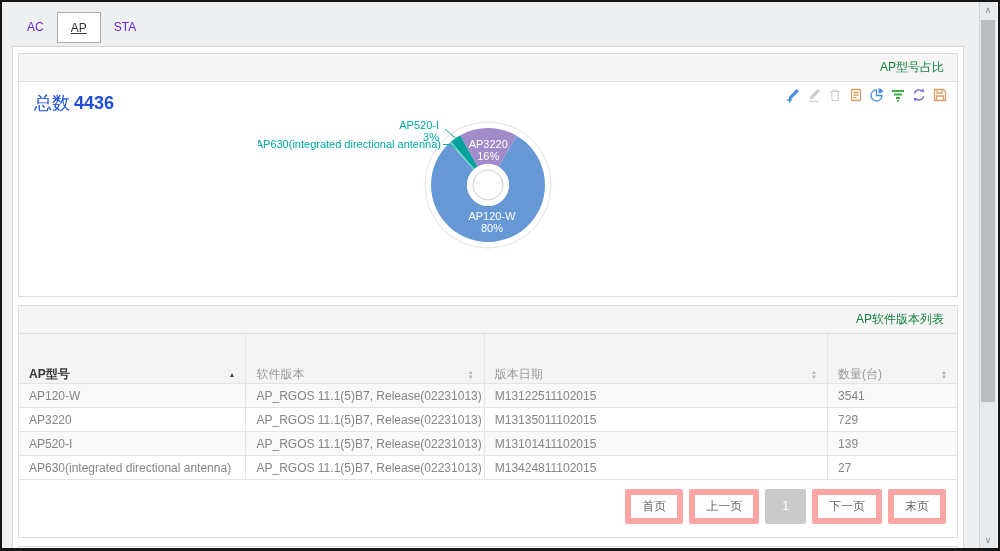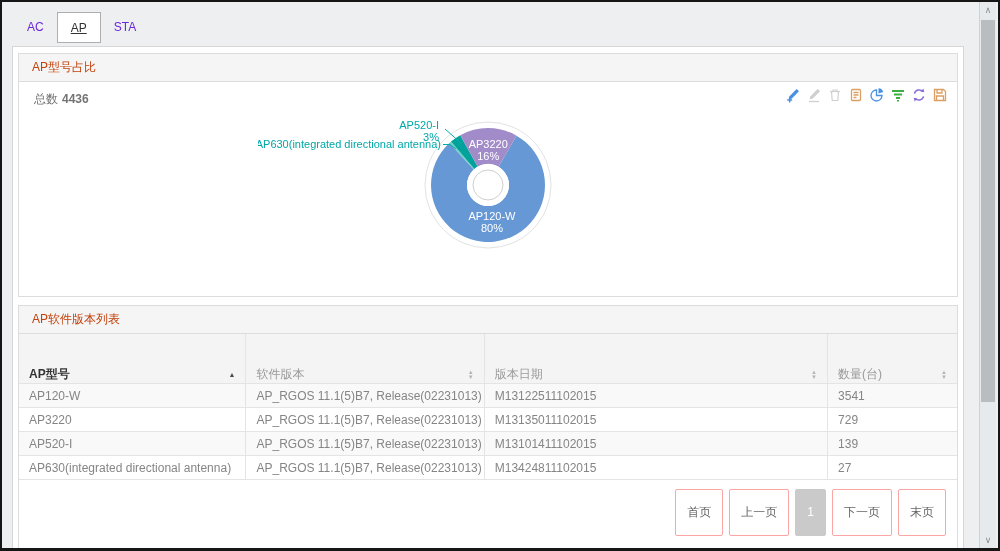--- a/index.html
+++ b/index.html
@@ -10,25 +10,25 @@
   .tabs{position:absolute;left:12px;top:10px;display:flex;align-items:stretch;}
   .tab{height:31px;line-height:31px;padding:0 13px;font-size:12px;color:#6d28d9;cursor:pointer;box-sizing:border-box;}
   .tab.active{background:#fff;border:1px solid #aeaeae;color:#333;text-decoration:underline;}
 
   
   .container{position:absolute;left:10px;top:44px;width:952px;bottom:0;background:#fff;
              border:1px solid #d6d6d6;border-bottom:none;box-sizing:border-box;}
 
   .panel{border:1px solid #ddd;margin:6px 5px 8px;background:#fff;}
   .panel-hd{height:27px;line-height:27px;padding:0 13px;background:#f5f5f5;border-bottom:1px solid #ddd;
-            font-size:12px;color:#c2410c;}
+            font-size:12px;color:#15803d;text-align:right;}
 
   
   .chart-body{position:relative;height:214px;}
-  .total{position:absolute;left:15px;top:9px;font-size:12px;color:#737373;text-align:center;}
+  .total{position:absolute;left:15px;top:9px;font-size:18px;color:#1d4ed8;text-align:center;}
   .total b{margin-left:4px;}
   .toolbar{position:absolute;right:9px;top:5px;display:flex;gap:5px;align-items:center;}
   .tool{width:16px;height:16px;display:inline-block;cursor:pointer;}
   .tool svg{width:16px;height:16px;display:block;}
   #donut{position:absolute;left:50%;margin-left:-230px;top:0;}
   .outer-ring{fill:#fff;stroke:#e2e2e2;stroke-width:1;}
   .inner-ring{fill:none;stroke:#cfcfcf;stroke-width:1;}
   .pie-label{fill:#fff;font-size:11px;text-anchor:middle;font-family:"Liberation Sans",sans-serif;}
   .callout{fill:#00a8a8;font-size:11px;font-family:"Liberation Sans",sans-serif;}
   .callout-line{fill:none;stroke:#00b0a8;stroke-width:1;}
@@ -39,21 +39,21 @@
         color:#858585;font-weight:normal;text-align:left;overflow:hidden;white-space:nowrap;}
   th{height:25px;background:#f4f4f4;color:#9a9a9a;}
   th:first-child,td:first-child{border-left:none;}
   th.active{color:#333;font-weight:bold;}
   tbody tr:nth-child(odd){background:#f9f9f9;}
   .th-flex{display:flex;align-items:center;justify-content:space-between;margin-top:32px;}
   .sort-up{font-size:7px;color:#4a4a4a;}
   .sort-both i{display:block;font-size:6px;line-height:5px;color:#b5b5b5;font-style:normal;}
 
   .pg{display:flex;justify-content:flex-end;gap:6px;padding:9px 11px 13px;}
-  .pg-btn{height:23px;line-height:23px;padding:11px 11px;border:1px solid #fca5a5;border-radius:2px;
+  .pg-btn{height:23px;line-height:23px;padding:0 11px;border:6px solid #fca5a5;border-radius:2px;
           font-size:12px;color:#666;background:#fff;cursor:pointer;}
   .pg-btn.current{background:#cacaca;border-color:#cacaca;color:#fff;cursor:default;}
 
   
   .dist-body{position:relative;height:22px;}
   .dist-body .toolbar{top:3px;}
 
   
   .scrollbar{position:absolute;top:0;right:2px;bottom:0;width:17px;background:#e7eaec;
              border-left:1px solid #cfd2d5;box-sizing:border-box;}

